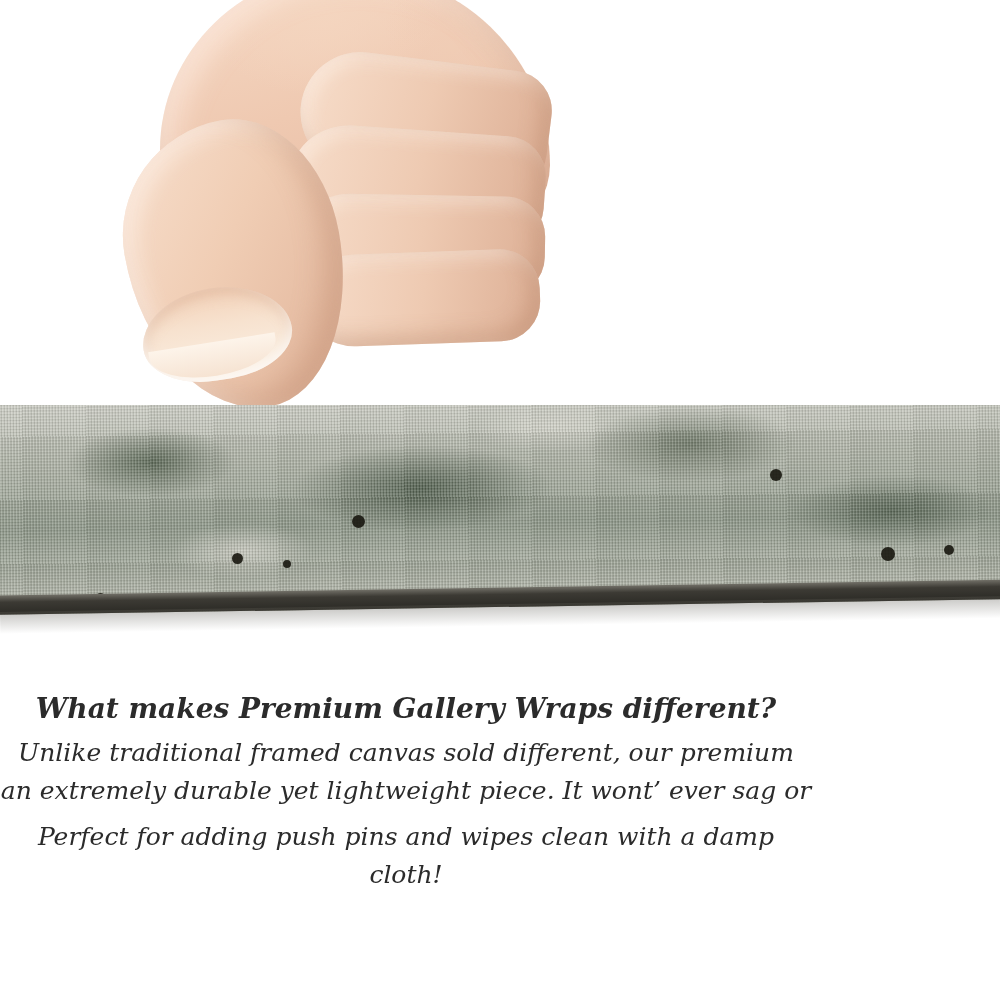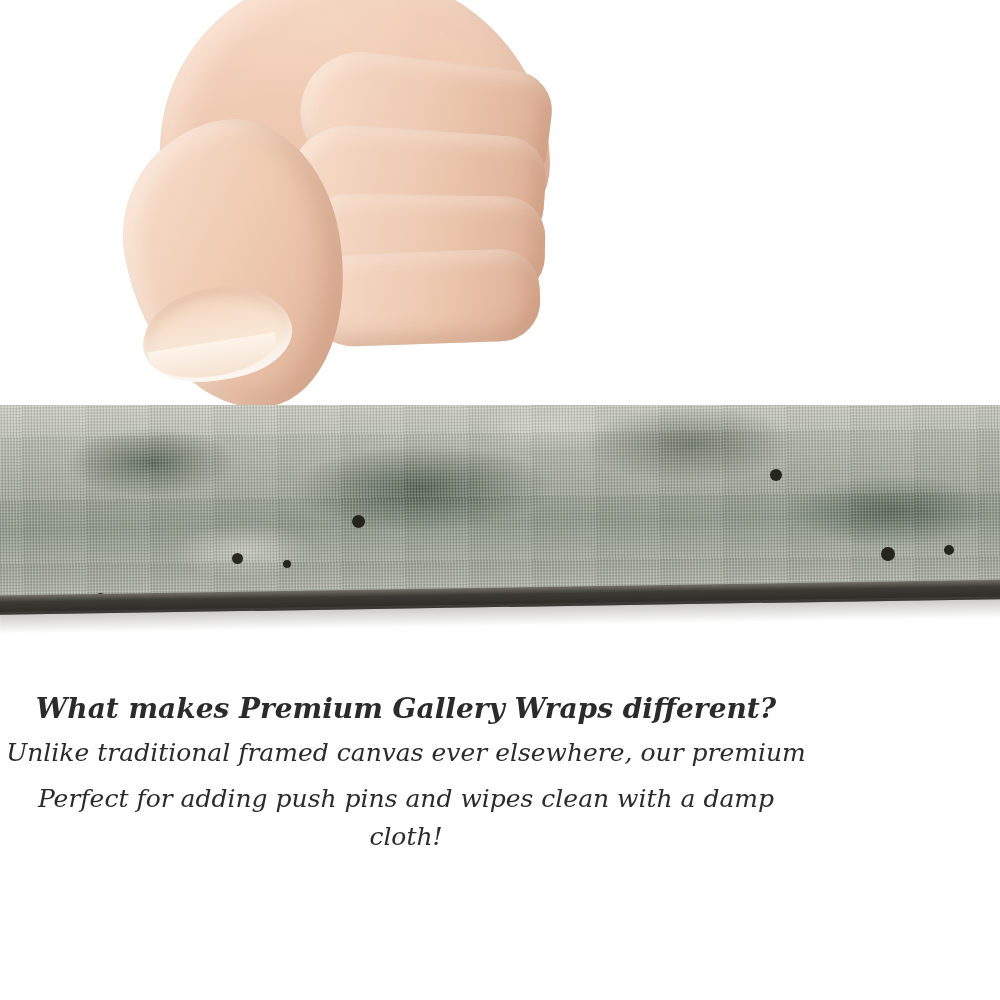--- a/index.html
+++ b/index.html
@@ -237,18 +237,19 @@
 
       <div class="strip-bottom"></div>
     </div>
 
     <div class="shadow-under"></div>
   </div>
 
   <div class="caption">
     <div class="caption-title">What makes Premium Gallery Wraps different?</div>
     <div class="caption-body">
-      <p>Unlike traditional framed canvas ever elsewhere, our premium</p>
+      <p>Unlike traditional framed canvas sold different, our premium</p>
+      <p>an extremely durable yet lightweight piece. It wont’ ever sag or</p>
       <p class="caption-last">Perfect for adding push pins and wipes clean with a damp cloth!</p>
     </div>
   </div>
 
 </div>
 
 </body></html>

